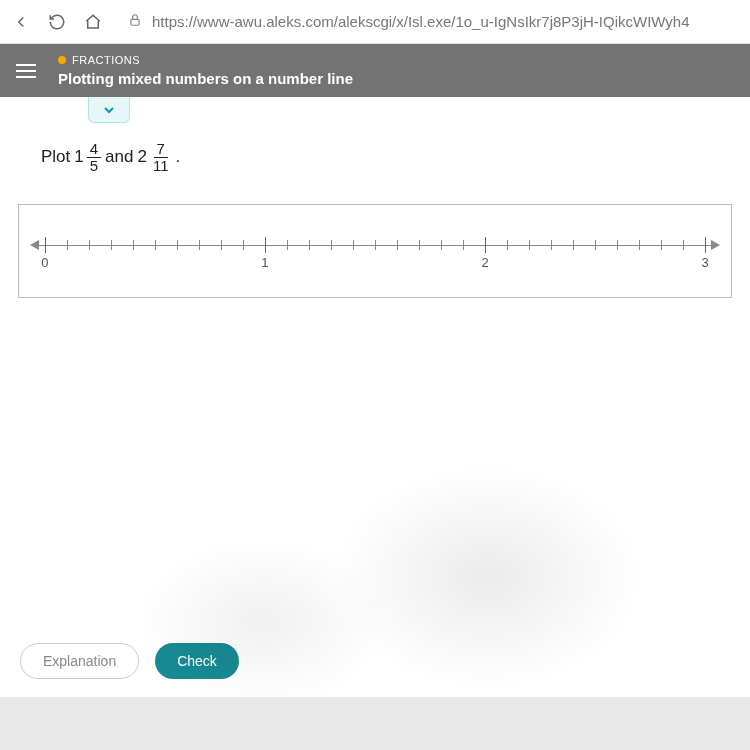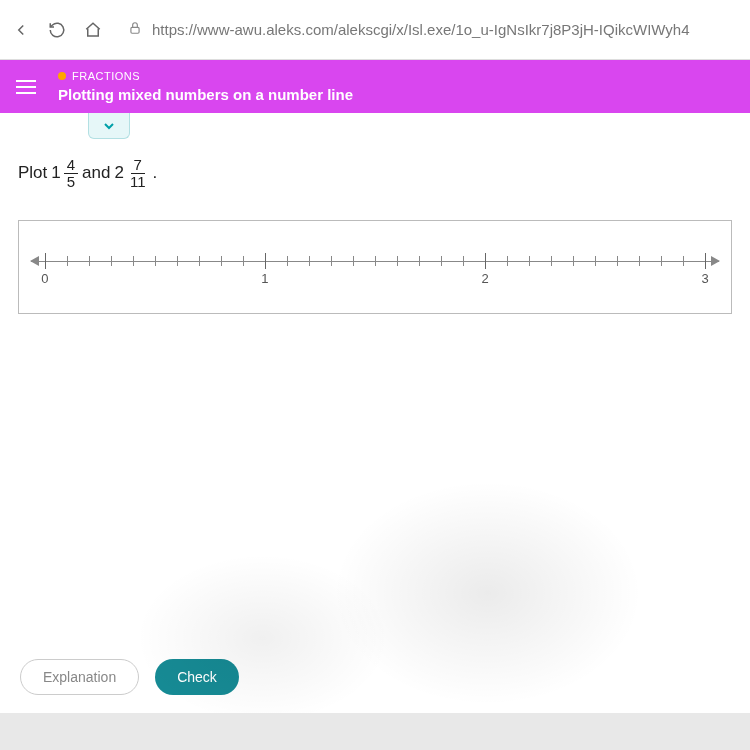--- a/index.html
+++ b/index.html
@@ -4,21 +4,21 @@
   <style>
     * { margin: 0; padding: 0; box-sizing: border-box; }
     body {
       font-family: Arial, Helvetica, sans-serif;
       background: #e8e8e8;
       width: 750px;
       height: 750px;
       overflow: hidden;
     }
     .browser-bar {
-      height: 60px;
+      height: 44px;
       background: #fff;
       display: flex;
       align-items: center;
       gap: 18px;
       padding: 0 12px;
       border-bottom: 1px solid #ddd;
     }
     .browser-icon {
       color: #666;
       display: flex;
@@ -32,21 +32,21 @@
       align-items: center;
       gap: 10px;
       padding-left: 8px;
       color: #777;
       font-size: 15px;
       overflow: hidden;
       white-space: nowrap;
     }
     .lock-icon { color: #888; }
     .app-header {
-      background: #d946ef;
+      background: #737373;
       color: #fff;
       display: flex;
       align-items: center;
       padding: 10px 16px;
       gap: 22px;
     }
     .hamburger {
       display: flex;
       flex-direction: column;
       gap: 4px;
@@ -91,20 +91,21 @@
       cursor: pointer;
     }
     .dropdown-tab svg { stroke: #00a0a8; }
     .question {
       padding: 44px 18px 16px 18px;
       font-size: 17px;
       color: #222;
       display: flex;
       align-items: center;
       gap: 4px;
+      margin-left: 23px;
     }
     .mixed {
       display: inline-flex;
       align-items: center;
       gap: 3px;
     }
     .frac {
       display: inline-flex;
       flex-direction: column;
       align-items: center;

